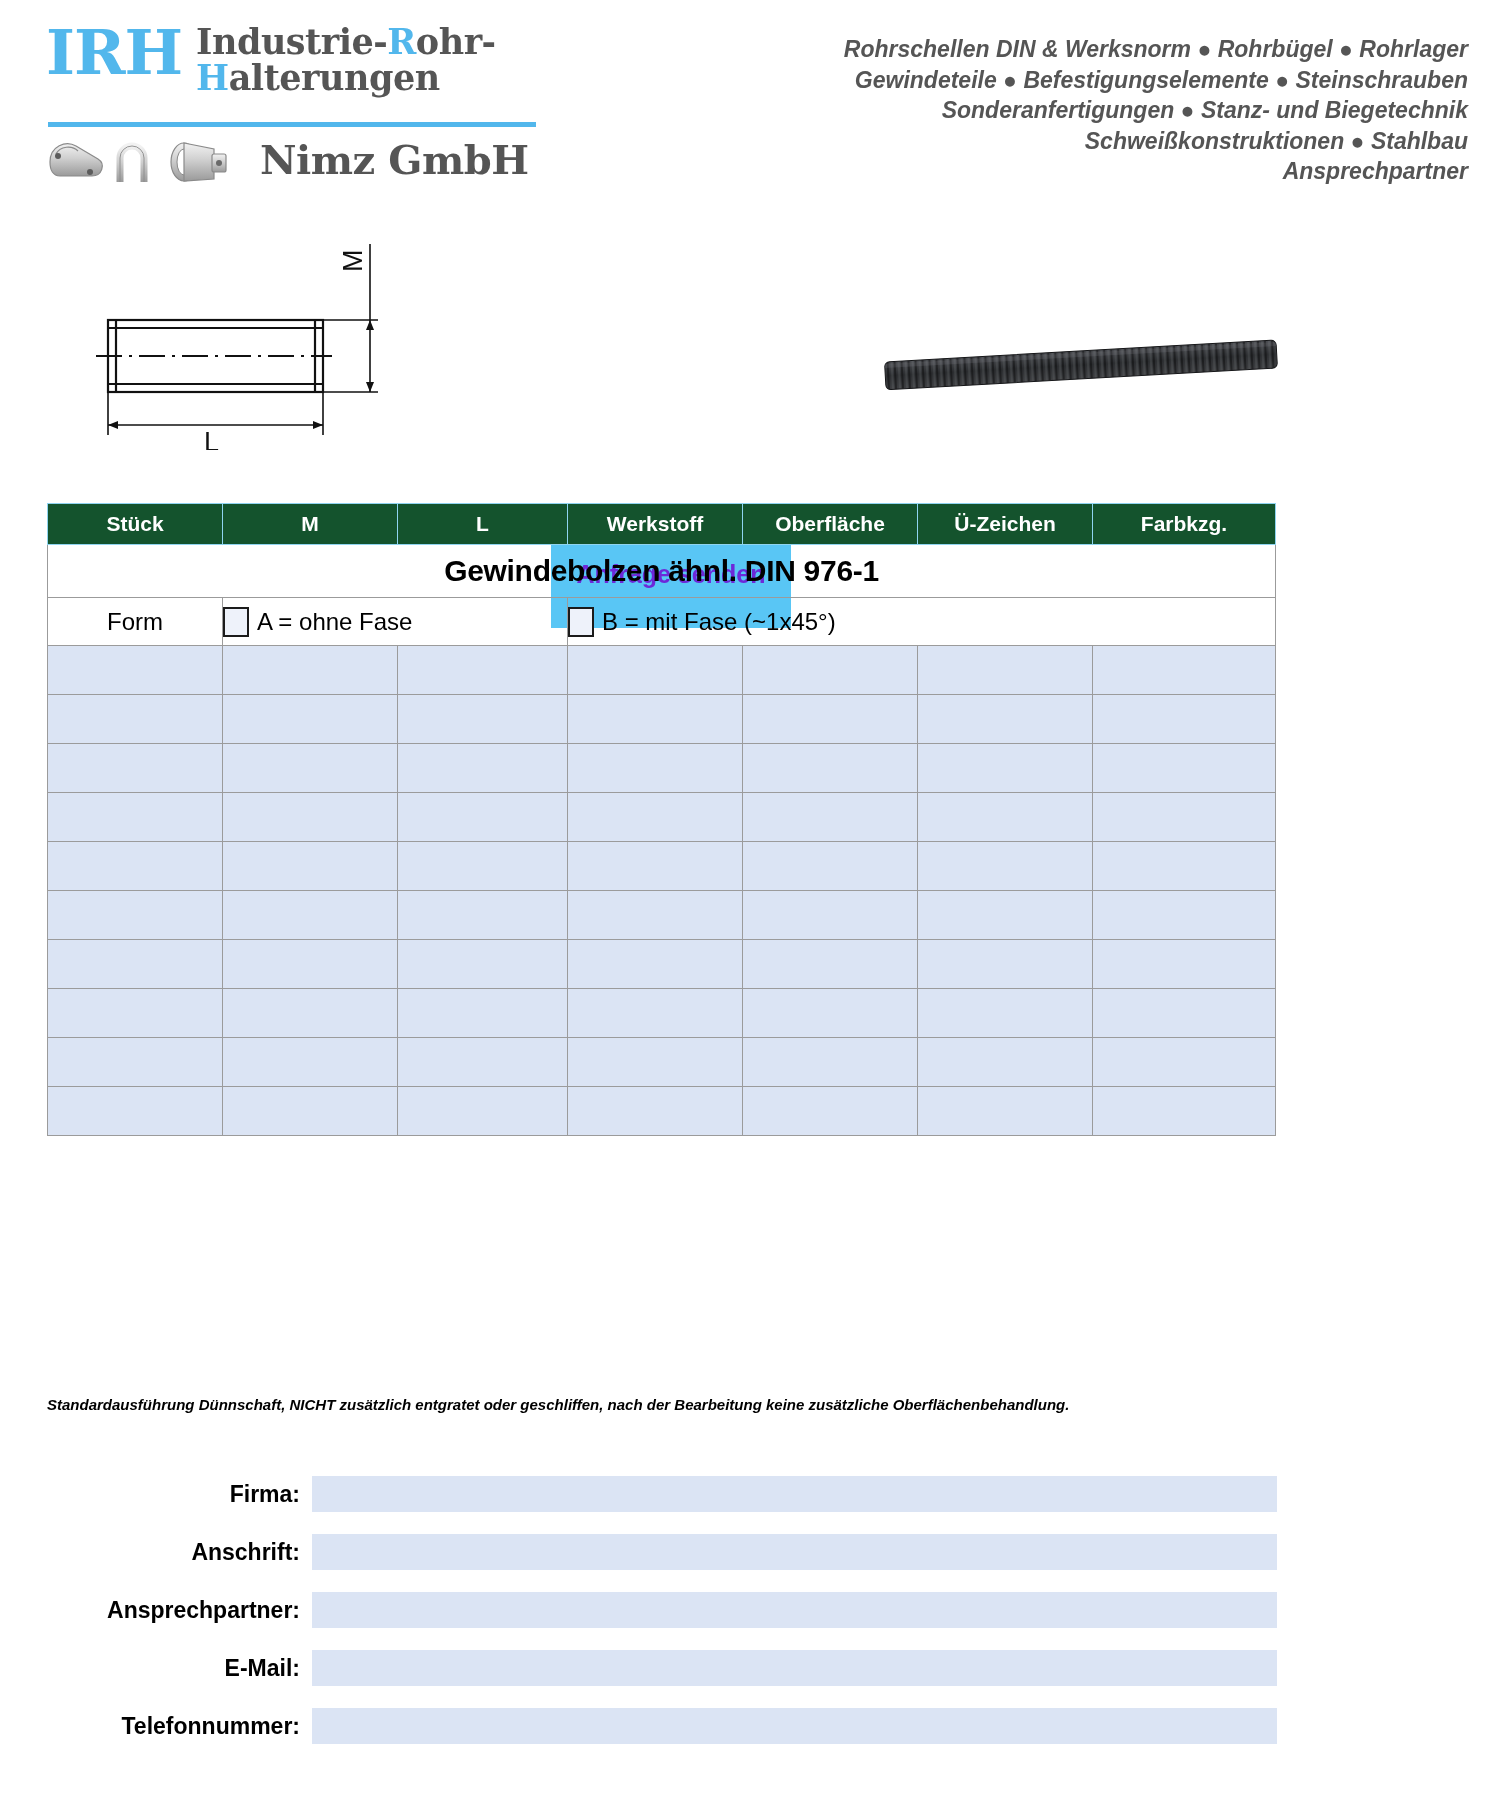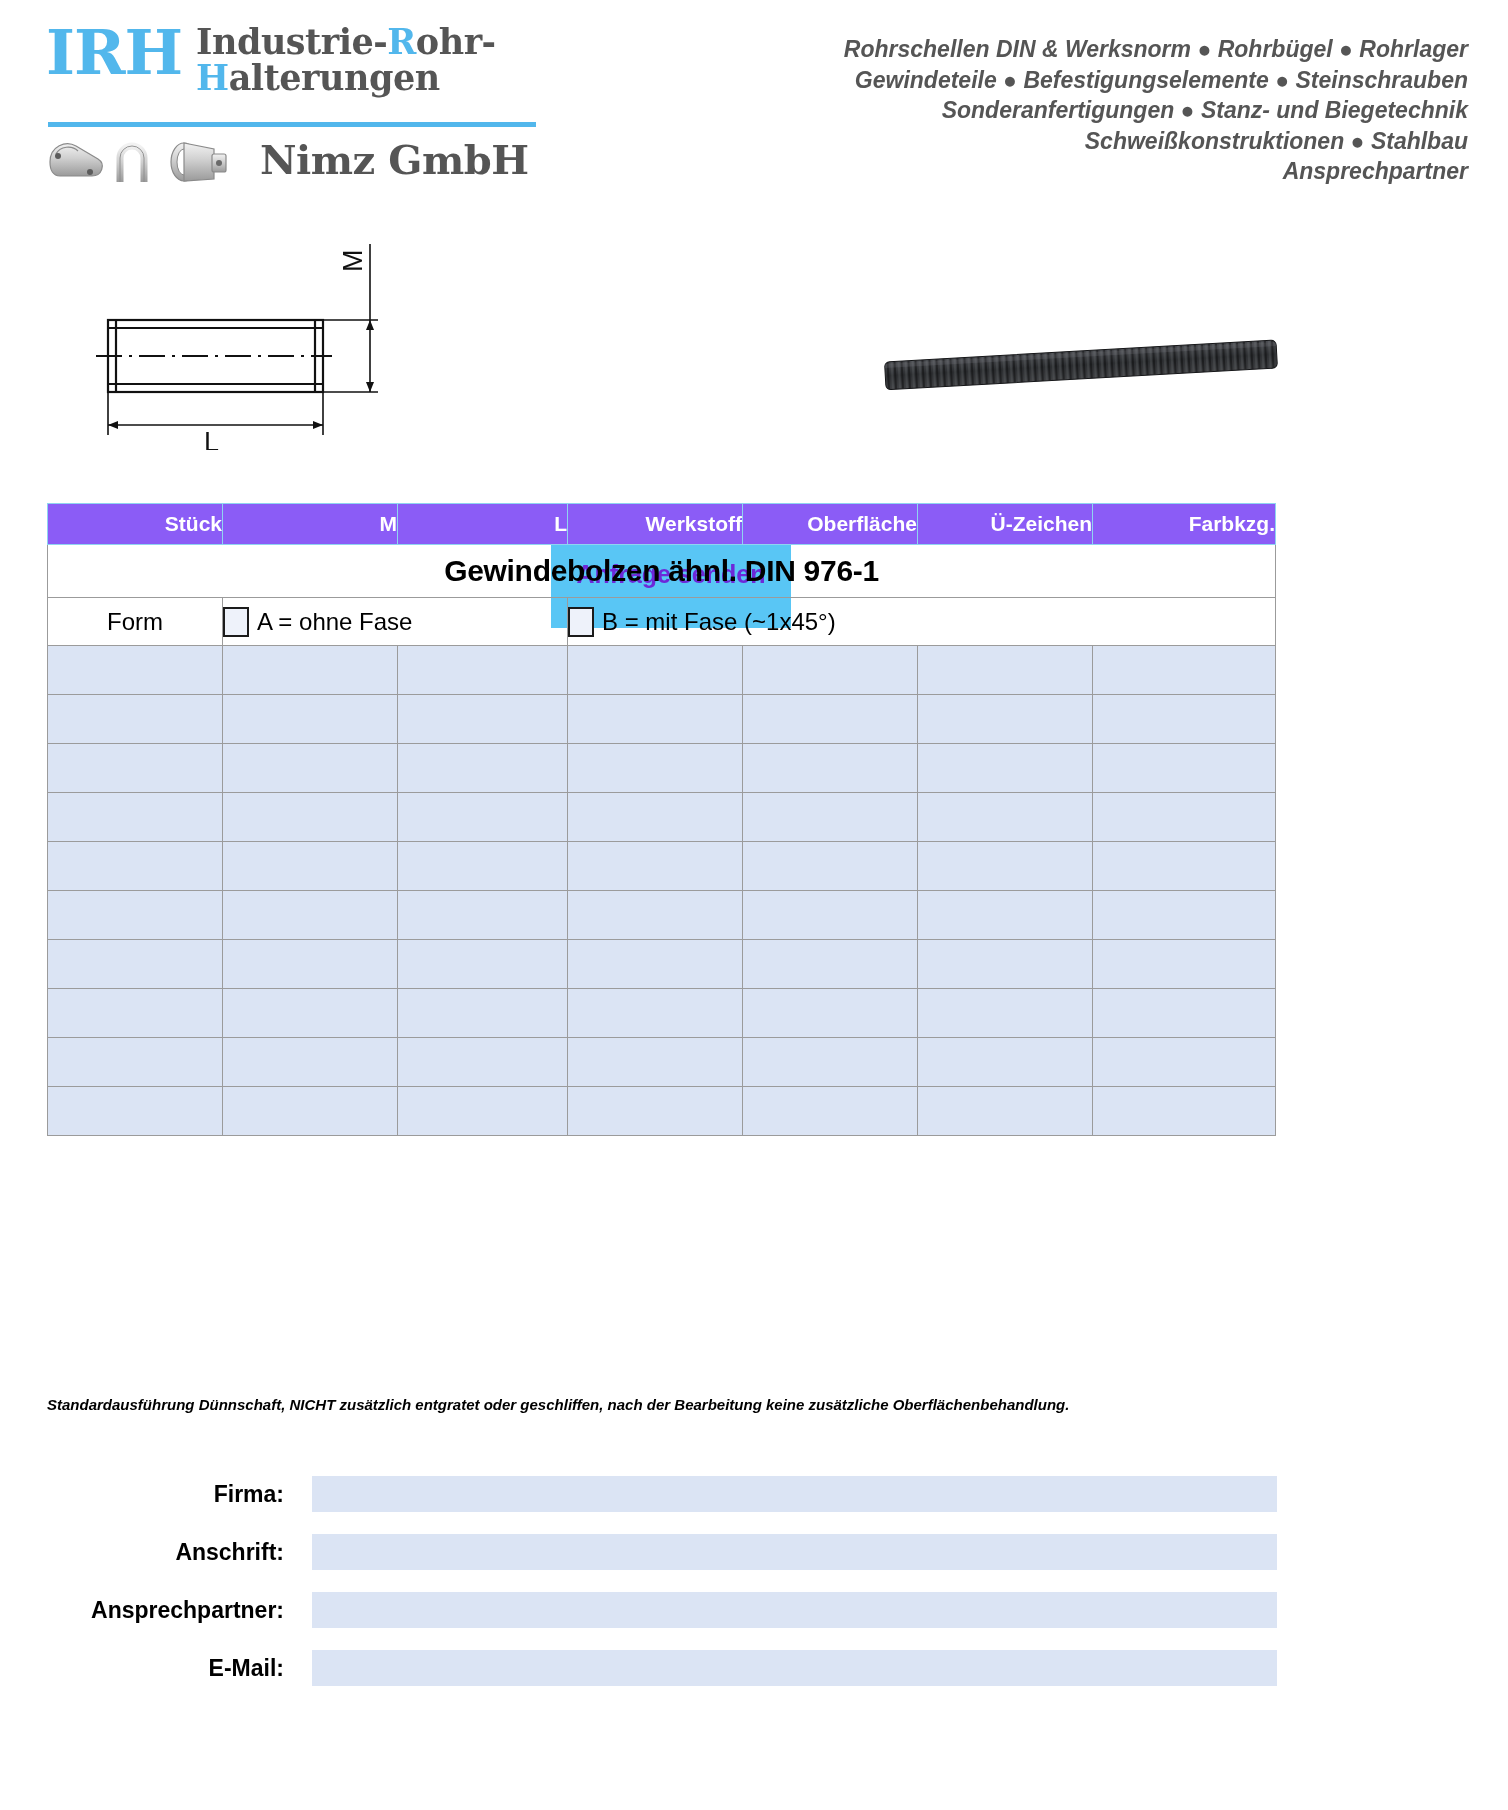--- a/index.html
+++ b/index.html
@@ -110,26 +110,26 @@
   }
   .opt-inner{display:flex;align-items:center;gap:8px;}
   .chk{
     display:inline-block;
     width:22px;height:26px;
     border:2.5px solid #1b1b1b;
     background:#eef2fa;
     flex:0 0 auto;
   }
   thead th.col-head{
-    background:#8b5cf6;
+    background:#14532d;
     color:#ffffff;
     font-size:21px;
     font-weight:bold;
     height:40px;
-    text-align:right;
+    text-align:center;
     border:1px solid #8fd4f0;
   }
   td.entry{
     height:48px;
     background:#ffffff;
     padding:4px 6px;
   }
   td.entry .field{
     width:100%;
     height:100%;
@@ -148,21 +148,21 @@
   }
 
   
   .contact{position:absolute;left:47px;top:1465px;width:1230px;}
   .crow{display:flex;align-items:center;height:58px;}
   .clabel{
     width:265px;
     font-size:23px;
     font-weight:bold;
     text-align:right;
-    padding-right:28px;
+    padding-right:12px;
     box-sizing:border-box;
   }
   .cfield{
     flex:1 1 auto;
     height:36px;
     background:#dbe4f4;
   }
 </style>
 </head>
 <body>
@@ -574,15 +574,19 @@
         <div class="cfield"></div>
       </div>
       <div class="crow">
         <div class="clabel">Ansprechpartner:</div>
         <div class="cfield"></div>
       </div>
       <div class="crow">
         <div class="clabel">E-Mail:</div>
         <div class="cfield"></div>
       </div>
+      <div class="crow">
+        <div class="clabel">Telefonnummer:</div>
+        <div class="cfield"></div>
+      </div>
     </div>
 
 </div>
 
 </body></html>

